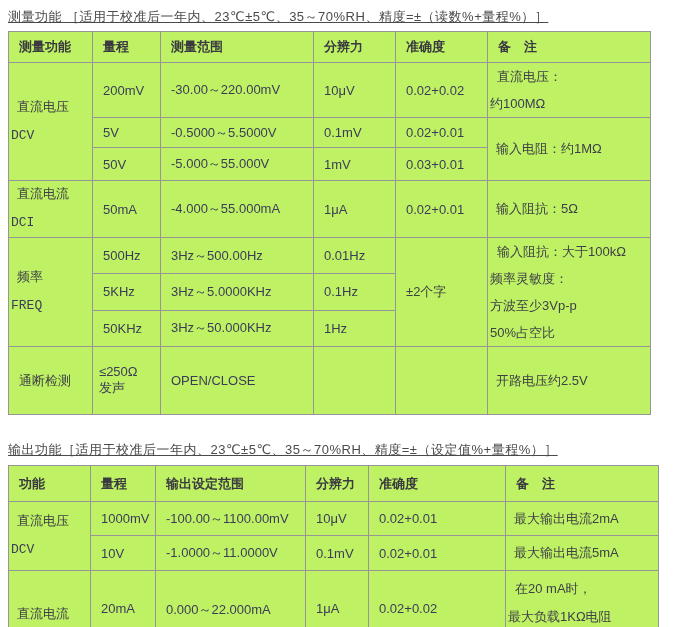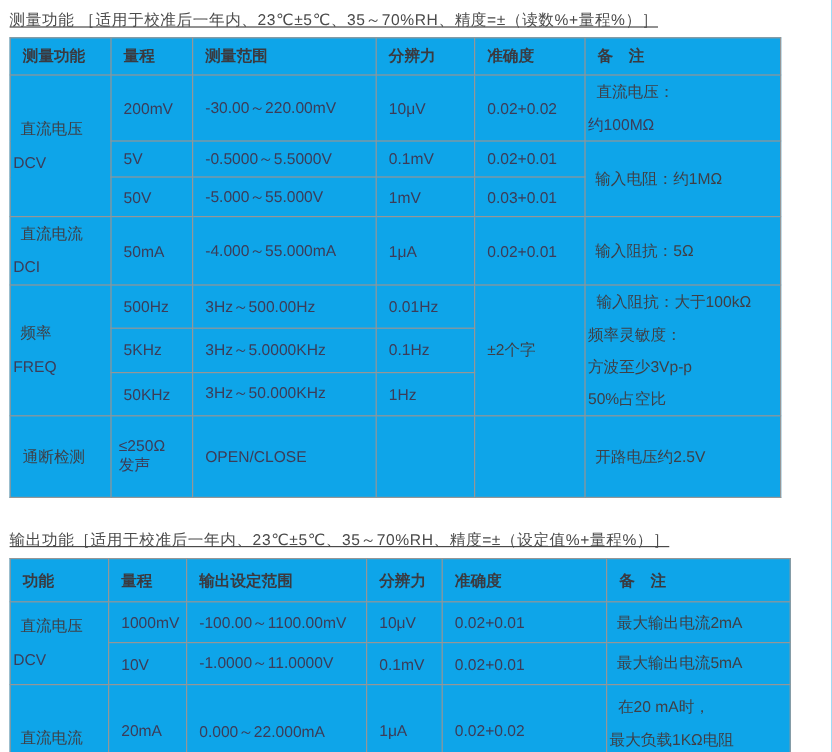--- a/index.html
+++ b/index.html
@@ -11,35 +11,35 @@
   }
   .sec-title {
     font-size: 13px; color: #4a4a4a;
     margin: 8px 0 0 8px; height: 20px; line-height: 18px;
     letter-spacing: 0.5px;
     text-decoration: underline;
   }
   .t2-title { margin-top: 26px; }
   table {
     border-collapse: collapse; table-layout: fixed;
-    margin-left: 8px; background: #0ea5e9;
+    margin-left: 8px; background: #bef264;
   }
   #table1 { margin-top: 3px; }
   #table2 { margin-top: 4px; }
   th, td {
     border: 1px solid #969696;
     font-size: 13px; font-weight: normal;
     color: #3f3f46; text-align: left; vertical-align: middle;
     padding: 2px 3px 2px 10px;
     overflow: hidden; word-break: break-all;
   }
   th { font-weight: bold; color: #3a3a40; }
   .num { color: #3c3c58; }
   
-  td.fn { padding: 0; }
+  td.fn { padding: 0; font-family: Liberation Mono, monospace; }
   td.fn .l1 { padding-left: 8px; line-height: 28px; }
   td.fn .l2 { padding-left: 2px; line-height: 28px; color: #3c3c58; }
   
   td.note { padding: 0 2px; line-height: 27px; }
   td.note .ind { padding-left: 7px; }
   td.snote { padding-left: 8px; }
   
   tr.cutrow td.vtop { vertical-align: top; padding-top: 30px; }
   tr.cutrow td.fn { vertical-align: top; }
   tr.cutrow td.fn .l1 { padding-top: 30px; }

